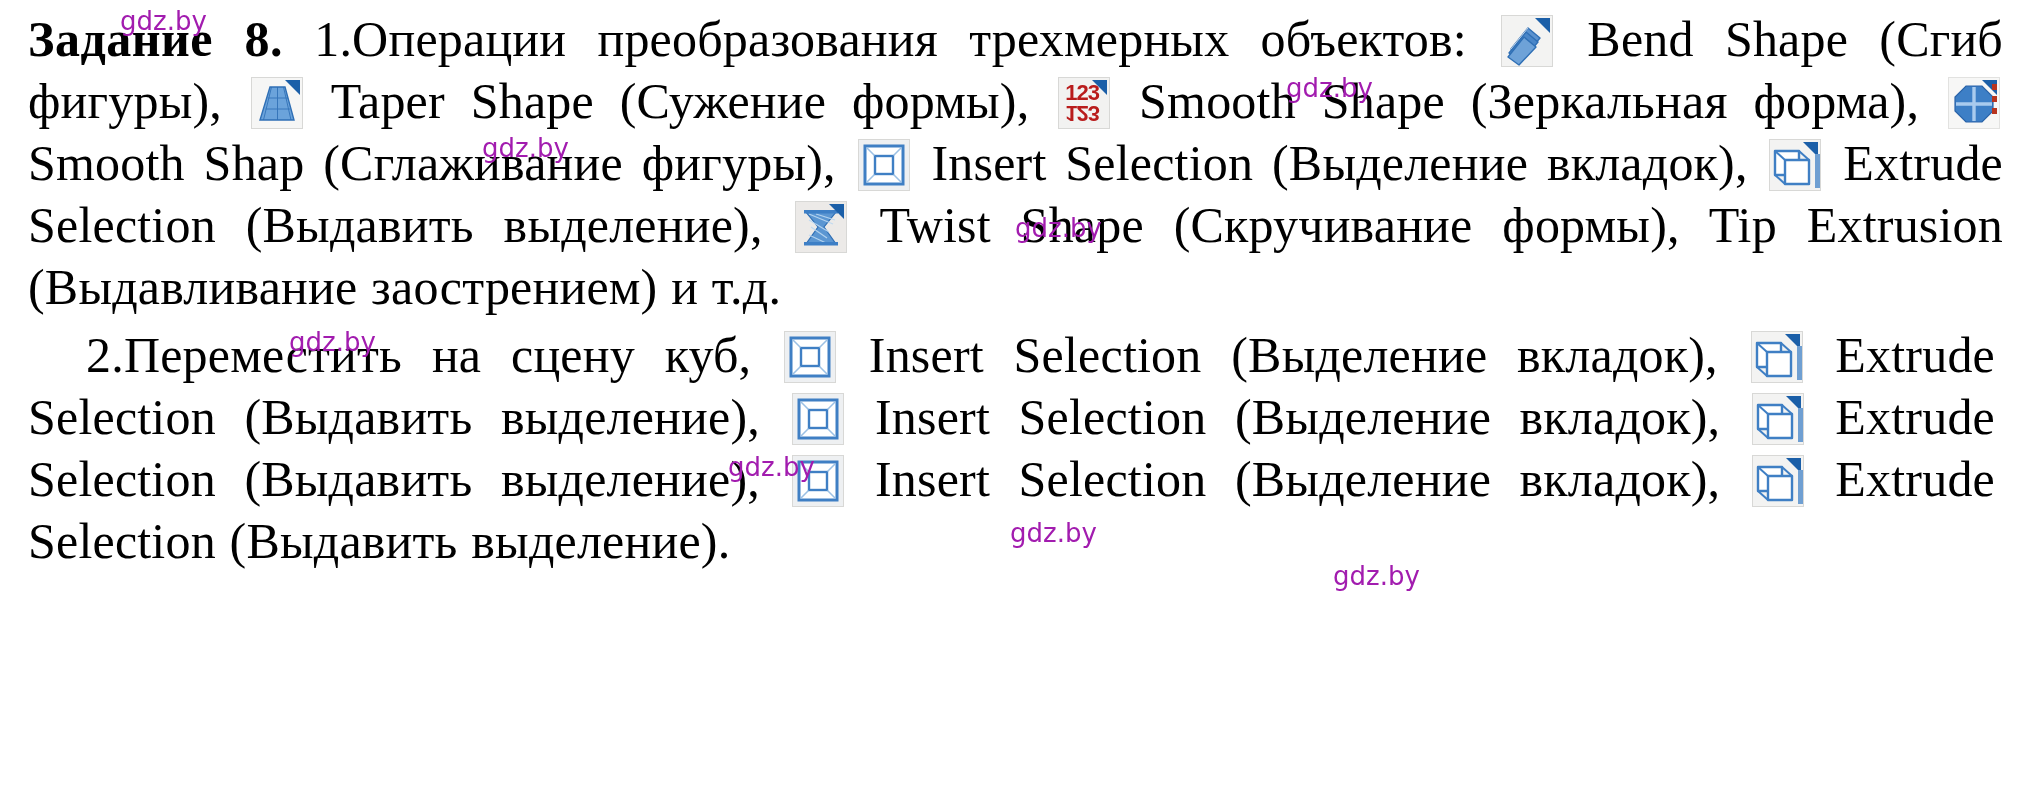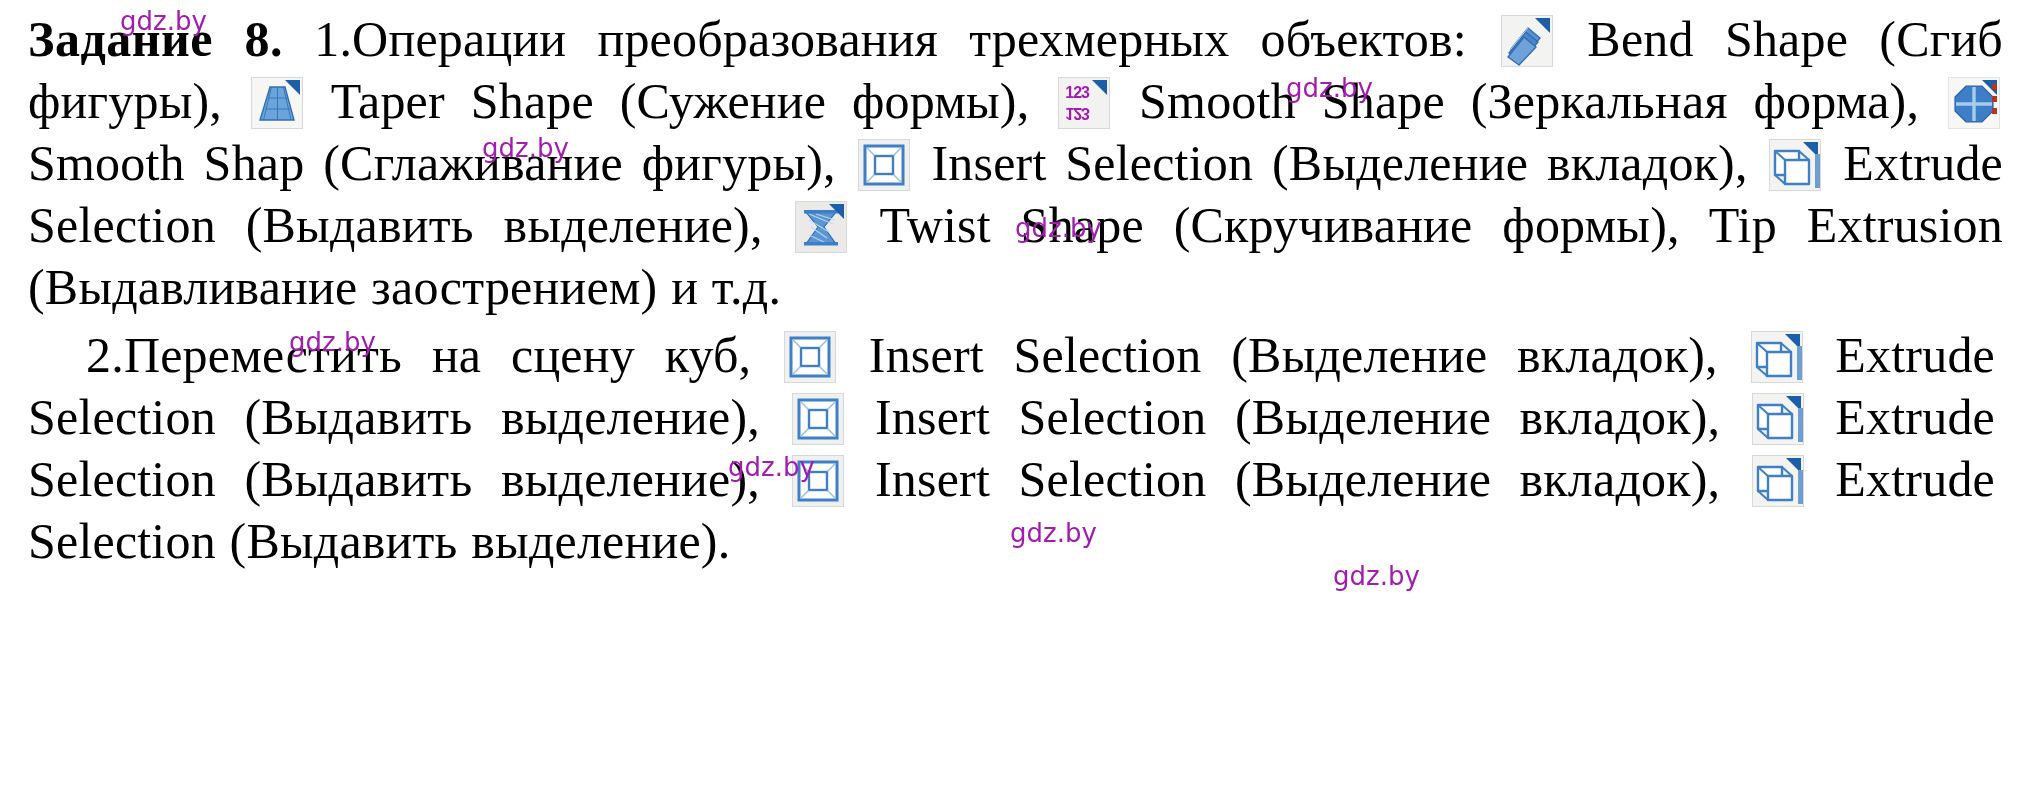--- a/index.html
+++ b/index.html
@@ -98,23 +98,23 @@
   .ico.twist   { background: #eceae8; }
   .ico.mirror  { background: #f2f2f1; }
   .ico.smooth  { background: #f7f7f6; border-color:#e2e2e0; }
   .ico.bend    { background: #f3f3f2; }
 
   .mirror-txt {
     position: absolute;
     left: 6px; top: 4px;
     font-family: "Liberation Sans", sans-serif;
     font-weight: bold;
-    font-size: 16px;
+    font-size: 22px;
     line-height: 21px;
-    color: #a21caf;
+    color: #b91c1c;
     letter-spacing: -1px;
   }
   .mirror-txt .flip { display:block; transform: scaleY(-1); }
 
   
   .wm {
     position: absolute;
     font-family: "DejaVu Sans", "Liberation Sans", sans-serif;
     font-size: 26px;
     color: #a21caf;

